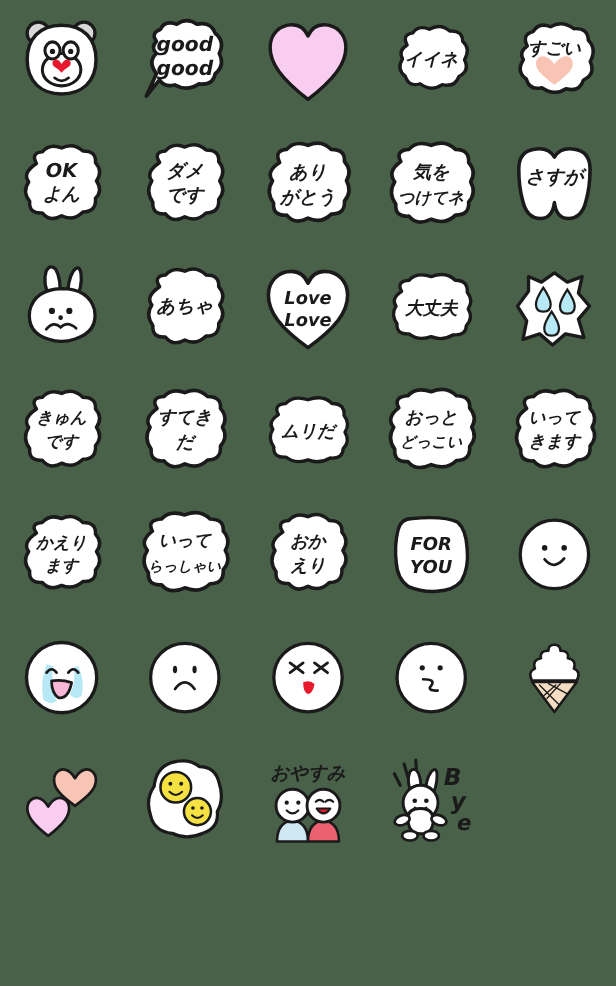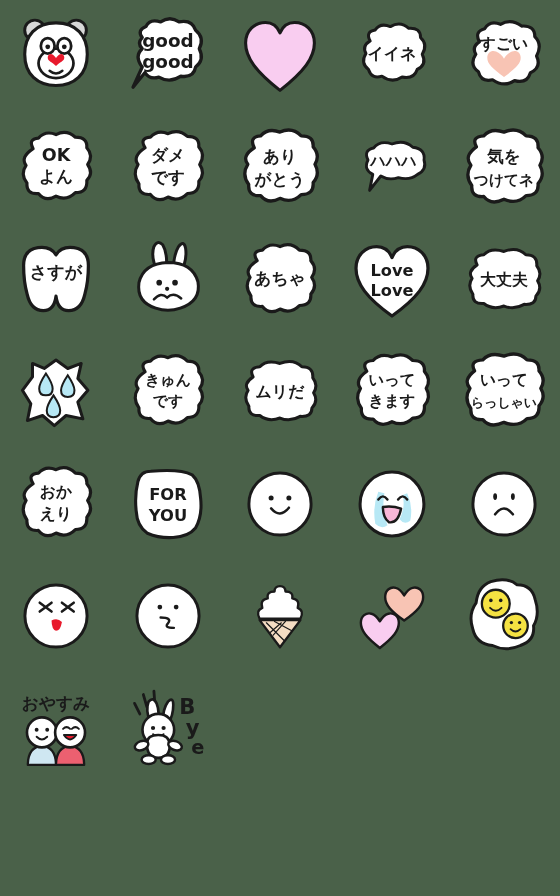--- a/index.html
+++ b/index.html
@@ -12,20 +12,21 @@
     height: 896px;
     font-family: "DejaVu Sans", sans-serif;
     overflow: hidden;
   }
   #sticker-grid {
     display: grid;
     grid-template-columns: repeat(5, 112px);
     grid-template-rows: repeat(8, 112px);
     width: 447px;
     height: 896px;
+    font-style: italic;
   }
   .cell {
     position: relative;
     width: 112px;
     height: 112px;
     display: flex;
     align-items: center;
     justify-content: center;
   }
   .cell svg { display: block; overflow: visible; }
@@ -106,26 +107,20 @@
 
   <div class="cell">
     <svg width="94" height="92" viewBox="0 0 100 100">
       <path d="M22 28 Q16 16 29 15 Q37 6 50 11 Q63 5 73 15 Q87 15 86 27 Q94 36 88 46 Q94 57 86 66 Q87 79 73 79 Q63 89 50 83 Q37 90 29 80 Q15 81 16 68 Q8 57 15 46 Q8 37 22 28 Z" fill="#ffffff" stroke="#1a1a1a" stroke-width="3.6" stroke-linejoin="round"></path>
       <text class="jp" x="50" y="43" font-size="18" text-anchor="middle">あり</text>
       <text class="jp" x="50" y="68" font-size="18" text-anchor="middle">がとう</text>
     </svg>
   </div>
 
 
-  <div class="cell">
-    <svg width="96" height="80" viewBox="0 0 100 100">
-      <path d="M20 40 Q14 28 27 25 Q35 15 50 20 Q65 14 76 24 Q92 26 90 40 Q94 52 82 58 Q72 66 58 62 Q46 66 36 60 L22 78 L26 58 Q14 52 20 40 Z" fill="#ffffff" stroke="#1a1a1a" stroke-width="3.6" stroke-linejoin="round"></path>
-      <text class="jp" x="52" y="48" font-size="19" text-anchor="middle">ハハハ</text>
-    </svg>
-  </div>
 
 
 
   <div class="cell">
     <svg width="96" height="92" viewBox="0 0 100 100">
       <path d="M20 27 Q14 16 28 15 Q36 6 50 11 Q64 5 74 15 Q88 15 87 28 Q95 37 89 47 Q95 58 87 67 Q88 80 74 80 Q64 90 50 84 Q36 91 28 81 Q14 82 15 69 Q7 58 14 47 Q6 37 20 27 Z" fill="#ffffff" stroke="#1a1a1a" stroke-width="3.6" stroke-linejoin="round"></path>
       <text class="jp" x="50" y="43" font-size="18" text-anchor="middle">気を</text>
       <text class="jp" x="50" y="68" font-size="16" text-anchor="middle">つけてネ</text>
     </svg>
   </div>
@@ -182,38 +177,59 @@
 
 
   <div class="cell">
     <svg width="88" height="92" viewBox="0 0 100 100">
       <path d="M24 27 Q17 16 30 15 Q38 6 50 11 Q62 5 72 15 Q86 15 85 27 Q93 36 86 46 Q93 56 85 65 Q86 79 72 79 Q62 89 50 83 Q38 90 30 80 Q16 81 17 68 Q9 57 16 46 Q9 37 24 27 Z" fill="#ffffff" stroke="#1a1a1a" stroke-width="3.6" stroke-linejoin="round"></path>
       <text class="jp" x="50" y="42" font-size="17" text-anchor="middle">きゅん</text>
       <text class="jp" x="50" y="66" font-size="17" text-anchor="middle">です</text>
     </svg>
   </div>
 
+  <div class="cell">
+    <svg width="90" height="92" viewBox="0 0 100 100">
+      <path d="M22 27 Q15 16 29 15 Q37 6 50 11 Q63 5 73 15 Q87 15 86 27 Q94 36 88 46 Q94 56 86 65 Q87 79 73 79 Q63 89 50 83 Q37 90 29 80 Q15 81 16 68 Q8 57 15 46 Q8 37 22 27 Z" fill="#ffffff" stroke="#1a1a1a" stroke-width="3.6" stroke-linejoin="round"></path>
+      <text class="jp" x="50" y="42" font-size="18" text-anchor="middle">すてき</text>
+      <text class="jp" x="50" y="67" font-size="18" text-anchor="middle">だ</text>
+    </svg>
+  </div>
 
 
   <div class="cell">
     <svg width="92" height="84" viewBox="0 0 100 100">
       <path d="M18 32 Q12 21 26 20 Q34 11 50 16 Q66 10 76 20 Q90 20 89 33 Q96 42 90 51 Q96 61 88 69 Q88 80 74 79 Q62 86 50 81 Q36 86 26 78 Q12 79 13 67 Q6 57 12 48 Q6 40 18 32 Z" fill="#ffffff" stroke="#1a1a1a" stroke-width="3.6" stroke-linejoin="round"></path>
       <text class="jp" x="50" y="56" font-size="19" text-anchor="middle">ムリだ</text>
     </svg>
   </div>
 
+  <div class="cell">
+    <svg width="96" height="92" viewBox="0 0 100 100">
+      <path d="M18 27 Q12 16 27 15 Q35 6 50 11 Q65 5 75 15 Q89 15 88 27 Q96 36 90 46 Q96 56 88 65 Q89 79 75 79 Q65 89 50 83 Q35 90 27 80 Q13 81 14 68 Q6 57 13 46 Q5 37 18 27 Z" fill="#ffffff" stroke="#1a1a1a" stroke-width="3.6" stroke-linejoin="round"></path>
+      <text class="jp" x="50" y="42" font-size="17" text-anchor="middle">おっと</text>
+      <text class="jp" x="50" y="66" font-size="15" text-anchor="middle">どっこい</text>
+    </svg>
+  </div>
 
   <div class="cell">
     <svg width="90" height="92" viewBox="0 0 100 100">
       <path d="M22 27 Q15 16 29 15 Q37 6 50 11 Q63 5 73 15 Q87 15 86 27 Q94 36 88 46 Q94 56 86 65 Q87 79 73 79 Q63 89 50 83 Q37 90 29 80 Q15 81 16 68 Q8 57 15 46 Q8 37 22 27 Z" fill="#ffffff" stroke="#1a1a1a" stroke-width="3.6" stroke-linejoin="round"></path>
       <text class="jp" x="50" y="42" font-size="17" text-anchor="middle">いって</text>
       <text class="jp" x="50" y="66" font-size="17" text-anchor="middle">きます</text>
     </svg>
   </div>
 
+  <div class="cell">
+    <svg width="88" height="90" viewBox="0 0 100 100">
+      <path d="M24 28 Q17 18 30 17 Q38 8 50 13 Q62 7 72 17 Q86 17 85 29 Q93 38 86 47 Q93 57 85 66 Q86 79 72 78 Q62 87 50 82 Q38 88 30 79 Q16 80 17 67 Q9 57 16 47 Q9 38 24 28 Z" fill="#ffffff" stroke="#1a1a1a" stroke-width="3.6" stroke-linejoin="round"></path>
+      <text class="jp" x="50" y="43" font-size="17" text-anchor="middle">かえり</text>
+      <text class="jp" x="50" y="67" font-size="17" text-anchor="middle">ます</text>
+    </svg>
+  </div>
 
   <div class="cell">
     <svg width="96" height="92" viewBox="0 0 100 100">
       <path d="M18 27 Q12 16 27 15 Q35 6 50 11 Q65 5 75 15 Q89 15 88 27 Q96 36 90 46 Q96 56 88 65 Q89 79 75 79 Q65 89 50 83 Q35 90 27 80 Q13 81 14 68 Q6 57 13 46 Q5 37 18 27 Z" fill="#ffffff" stroke="#1a1a1a" stroke-width="3.6" stroke-linejoin="round"></path>
       <text class="jp" x="50" y="42" font-size="17" text-anchor="middle">いって</text>
       <text class="jp" x="50" y="66" font-size="14" text-anchor="middle">らっしゃい</text>
     </svg>
   </div>
 
   <div class="cell">

